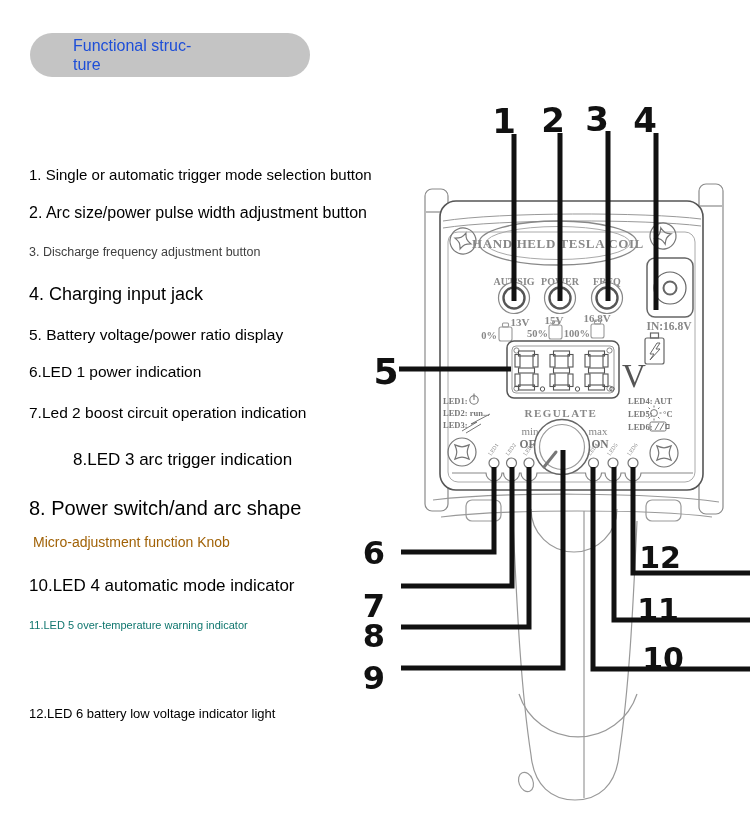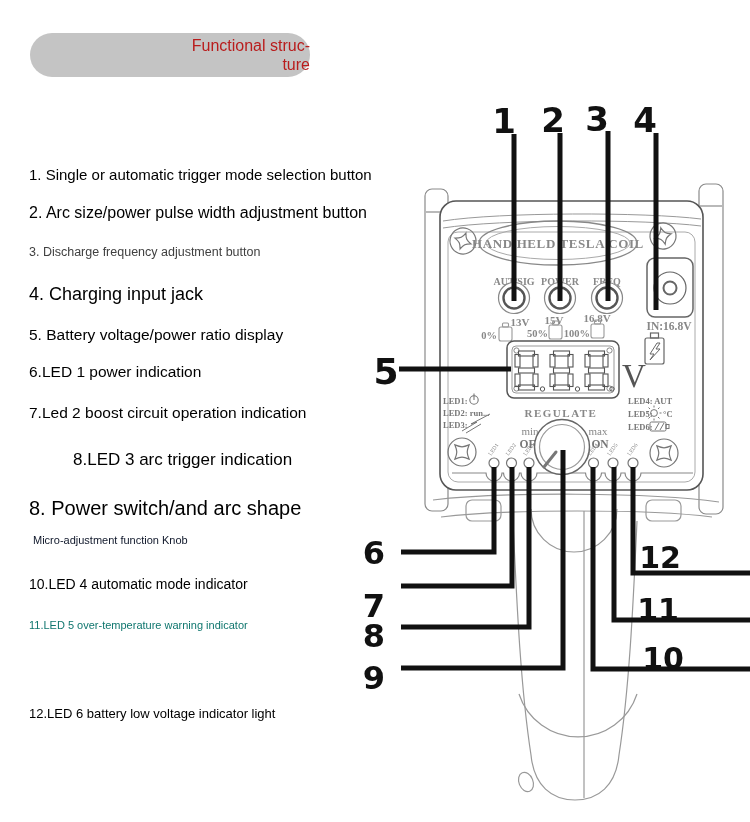--- a/index.html
+++ b/index.html
@@ -1,33 +1,33 @@
 <!DOCTYPE html>
 <html><head>
 <meta charset="utf-8">
 <style>
   html,body{margin:0;padding:0;background:#ffffff;}
   .canvas{position:relative;width:750px;height:822px;background:#fff;overflow:hidden;
           font-family:"Liberation Sans",sans-serif;}
   .pill{position:absolute;left:30px;top:33px;width:280px;height:44px;background:#c4c4c4;
         border-radius:22px;}
-  .pill .t{padding:3px 0 0 43px;font-size:16px;line-height:19px;color:#b91c1c;text-align:right;}
+  .pill .t{padding:3px 0 0 43px;font-size:16px;line-height:19px;color:#1d4ed8;}
   .pill .t span{display:block;}
   .li{position:absolute;left:29px;color:#000000;white-space:nowrap;}
   .li1{top:166px;font-size:15px;}
   .li2{top:204px;font-size:16px;}
   .li3{top:245px;font-size:12.5px;color:#404040;}
   .li4{top:284px;font-size:18px;}
   .li5{top:326px;font-size:15.5px;text-align:right;}
   .li6{top:363px;font-size:15.5px;}
   .li7{top:404px;font-size:15.5px;}
   .li8{top:450px;font-size:17px;margin-left:44px;}
   .li9{top:497px;font-size:20px;}
-  .li9sub{top:534px;left:33px;font-size:11px;color:#0f172a;}
-  .li10{top:576px;font-size:14px;}
+  .li9sub{top:534px;left:33px;font-size:14px;color:#a16207;}
+  .li10{top:576px;font-size:17px;}
   .li11{top:619px;font-size:11px;color:#0f766e;}
   .li12{top:664px;font-size:13px;margin-top:42px;}
   svg{position:absolute;left:0;top:0;}
   svg text{font-family:"Liberation Serif",serif;}
   text.callout{font-family:"DejaVu Sans",sans-serif;font-weight:600;fill:#111;}
 </style>
 </head>
 <body>
 
 <div class="canvas">

